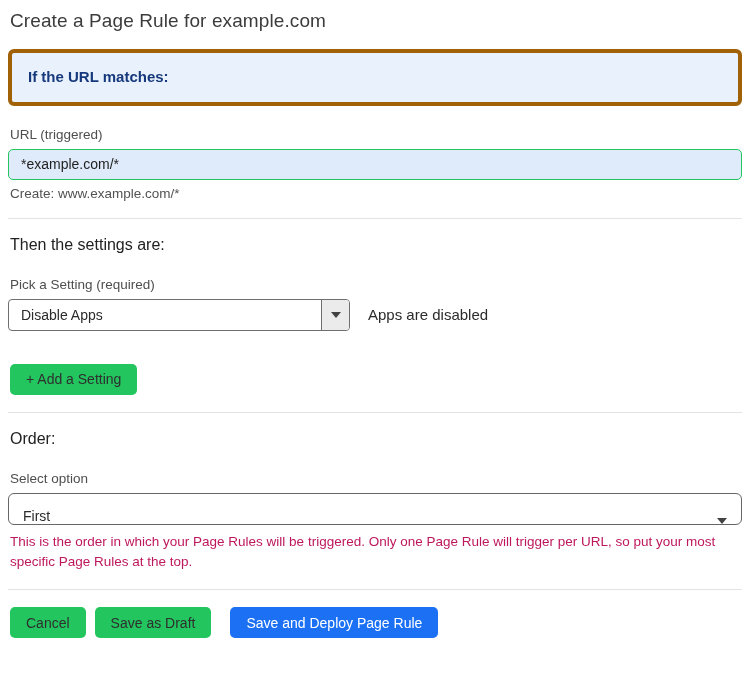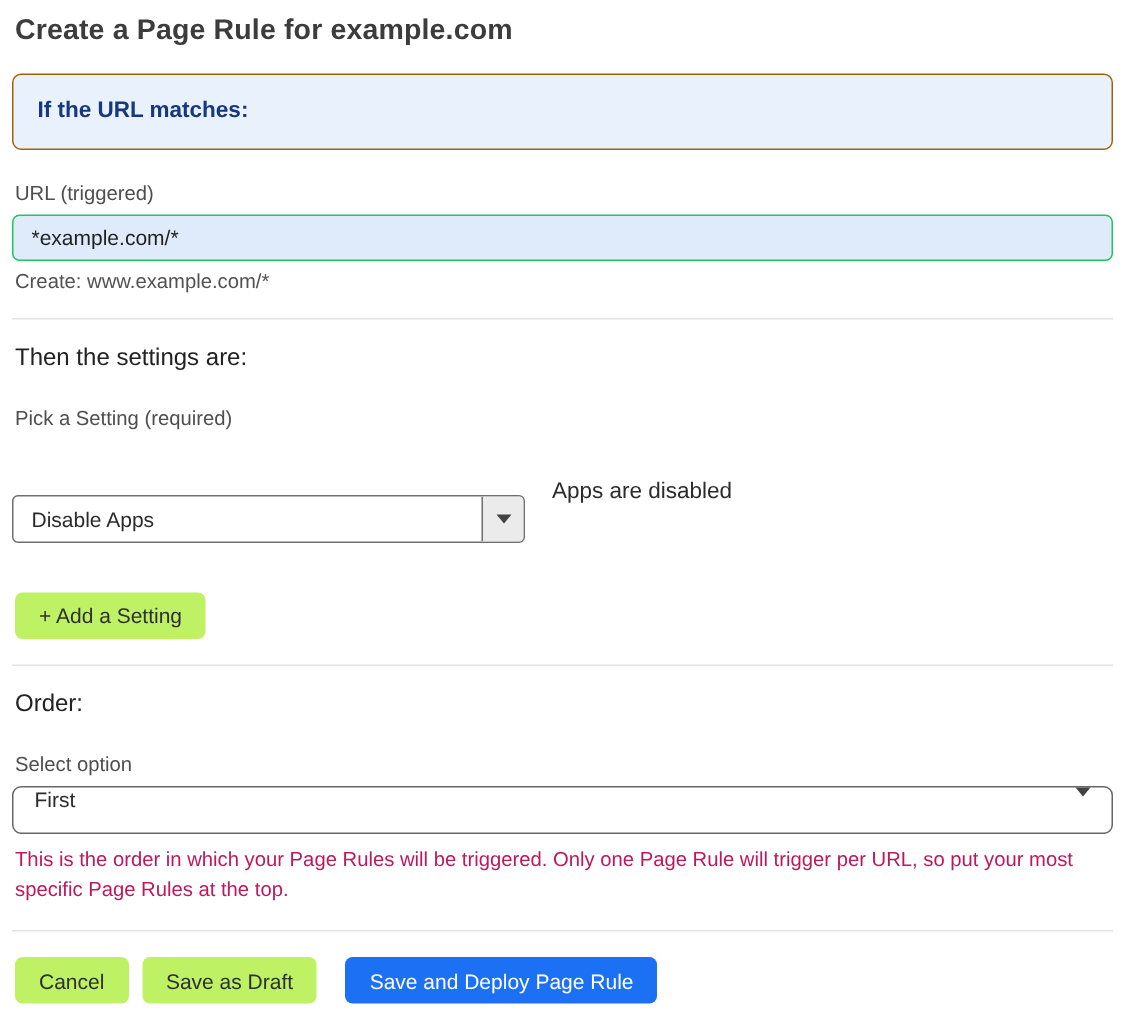--- a/index.html
+++ b/index.html
@@ -6,28 +6,28 @@
   html, body { background: #ffffff; }
   body {
     width: 750px;
     min-height: 689px;
     font-family: "Liberation Sans", "DejaVu Sans", sans-serif;
     color: #333;
     padding: 8px 8px 10px 8px;
   }
   .page-title {
     font-size: 19px;
-    font-weight: 700;
+    font-weight: 400;
     color: #3c3c3c;
     margin: 2px 0 17px 2px;
     letter-spacing: 0.1px;
   }
   .info-box {
     background: #e9f2fc;
-    border: 1px solid #a16207;
+    border: 4px solid #a16207;
     border-radius: 6px;
     padding: 12px 16px 13px 16px;
     margin-bottom: 21px;
     font-size: 15px;
     line-height: 1.58;
     color: #253d6d;
   }
   .info-box .info-heading {
     font-weight: 700;
     color: #16387c;
@@ -79,21 +79,20 @@
   }
   .combo {
     display: flex;
     width: 342px;
     height: 32px;
     border: 1px solid #6f6f6f;
     border-radius: 4px;
     background: #ffffff;
     overflow: hidden;
     cursor: pointer;
-    margin-top: 37px;
   }
   .combo .combo-value {
     flex: 1;
     display: flex;
     align-items: center;
     padding: 0 12px;
     font-size: 14px;
     color: #2b2b2b;
   }
   .combo .combo-caret {
@@ -121,31 +120,31 @@
     justify-content: center;
     height: 31px;
     padding: 0 16px;
     border: none;
     border-radius: 5px;
     font-size: 14px;
     font-family: "Liberation Sans", "DejaVu Sans", sans-serif;
     cursor: pointer;
   }
   .btn-gray {
-    background: #bef264;
+    background: #22c55e;
     color: #2f2f2f;
   }
   .btn-blue {
     background: #1b70f4;
     color: #ffffff;
   }
   .add-setting-btn { margin-left: 2px; }
   .select-box {
     display: flex;
-    align-items: flex-start;
+    align-items: flex-end;
     width: 100%;
     height: 32px;
     border: 1px solid #666;
     border-radius: 6px;
     background: #fff;
     padding: 0 14px;
     font-size: 14px;
     color: #2b2b2b;
     cursor: pointer;
     margin-bottom: 7px;

